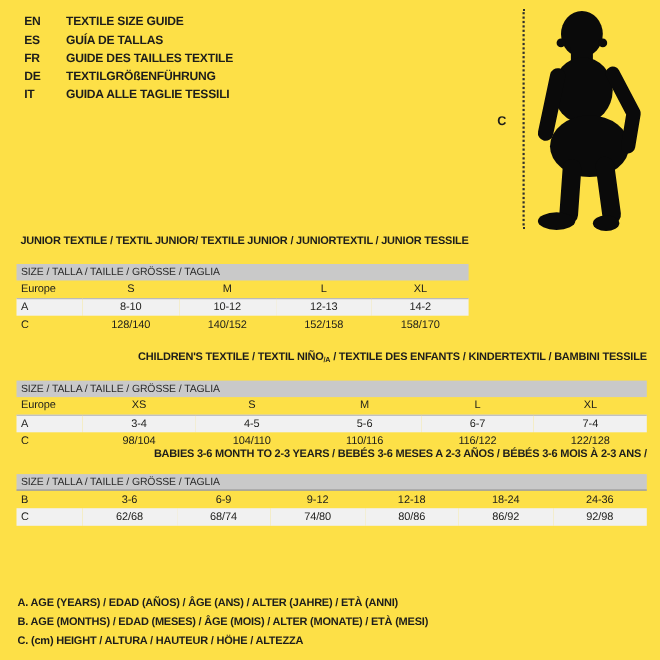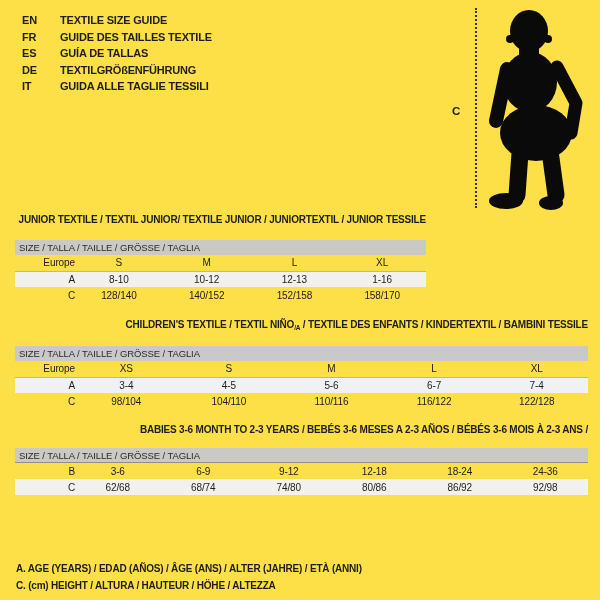--- a/index.html
+++ b/index.html
@@ -16,55 +16,55 @@
   
   .height-line { position:absolute; left:475px; top:8px; height:200px; width:0; border-left:2px dotted #2e2e2e; }
   .height-label { position:absolute; left:452px; top:105px; font-size:11.5px; font-weight:700; }
   .baby { position:absolute; left:487px; top:5px; }
   
   .tbl-sec { position:absolute; left:15px; }
   .tbl-title { font-size:10px; font-weight:700; letter-spacing:-0.2px; margin-left:1px; white-space:nowrap;text-align:right; }
   .tbl-title .sub { font-size:6.5px; vertical-align:-2px; }
   .t-junior   { top:214px; width:411px; }
   .t-children { top:319px; width:573px; }
-  .t-babies   { top:423px; width:573px; }
+  .t-babies   { top:406px; width:573px; }
   .t-junior .tbl-title, .t-children .tbl-title { margin-bottom:15px; }
   .t-babies .tbl-title { line-height:14px; margin-bottom:11px; }
   .size-bar {
     background:var(--size-bar,#c9c9c9); height:15px; line-height:15px;
     font-size:9.5px; color:#2a2a2a; padding-left:4px; letter-spacing:-0.1px;
   }
   .size-bar.underlined { border-bottom:1.5px solid #8f8f8f; }
   table { width:100%; border-collapse:collapse; table-layout:fixed; }
   td { height:16px; font-size:10px; text-align:center; vertical-align:middle; letter-spacing:-0.1px; }
-  td.lbl { text-align:right; padding-left:4px; }
+  td.lbl { text-align:left; padding-left:4px; }
   tr.first-row td { border-bottom:1px solid #b5b5b5; }
   tr.shaded td { background:var(--row-shaded,#f1f1f1); }
   col.c-label { width:60px; }
   
-  .legend { position:absolute; left:16px; top:560px; }
+  .legend { position:absolute; left:16px; top:540px; }
   .legend-line { font-size:10px; font-weight:700; line-height:17px; letter-spacing:-0.2px; white-space:nowrap; }
 </style>
 </head>
 <body>
 
 <div class="canvas">
 
   <div class="langs">
     <div class="lang-row">
       <span class="lang-code">EN</span>
       <span class="lang-text">TEXTILE SIZE GUIDE</span>
     </div>
     <div class="lang-row">
+      <span class="lang-code">ES</span>
+      <span class="lang-text">GUÍA DE TALLAS</span>
+    </div>
+    <div class="lang-row">
       <span class="lang-code">FR</span>
       <span class="lang-text">GUIDE DES TAILLES TEXTILE</span>
-    </div>
-    <div class="lang-row">
-      <span class="lang-code">ES</span>
-      <span class="lang-text">GUÍA DE TALLAS</span>
     </div>
     <div class="lang-row">
       <span class="lang-code">DE</span>
       <span class="lang-text">TEXTILGRÖßENFÜHRUNG</span>
     </div>
     <div class="lang-row">
       <span class="lang-code">IT</span>
       <span class="lang-text">GUIDA ALLE TAGLIE TESSILI</span>
     </div>
   </div>
@@ -103,21 +103,21 @@
         <td>S</td>
         <td>M</td>
         <td>L</td>
         <td>XL</td>
       </tr>
       <tr class="shaded">
         <td class="lbl">A</td>
         <td>8-10</td>
         <td>10-12</td>
         <td>12-13</td>
-        <td>1-16</td>
+        <td>14-2</td>
       </tr>
       <tr>
         <td class="lbl">C</td>
         <td>128/140</td>
         <td>140/152</td>
         <td>152/158</td>
         <td>158/170</td>
       </tr>
     </tbody>
       </table>
@@ -199,16 +199,17 @@
         <td>80/86</td>
         <td>86/92</td>
         <td>92/98</td>
       </tr>
     </tbody>
       </table>
   </section>
 
   <div class="legend">
     <div class="legend-line">A. AGE (YEARS) / EDAD (AÑOS) / ÂGE (ANS) / ALTER (JAHRE) / ETÀ (ANNI)</div>
+    <div class="legend-line">B. AGE (MONTHS) / EDAD (MESES) / ÂGE (MOIS) / ALTER (MONATE) / ETÀ (MESI)</div>
     <div class="legend-line">C. (cm) HEIGHT / ALTURA / HAUTEUR / HÖHE / ALTEZZA</div>
   </div>
 
 </div>
 
 </body></html>

